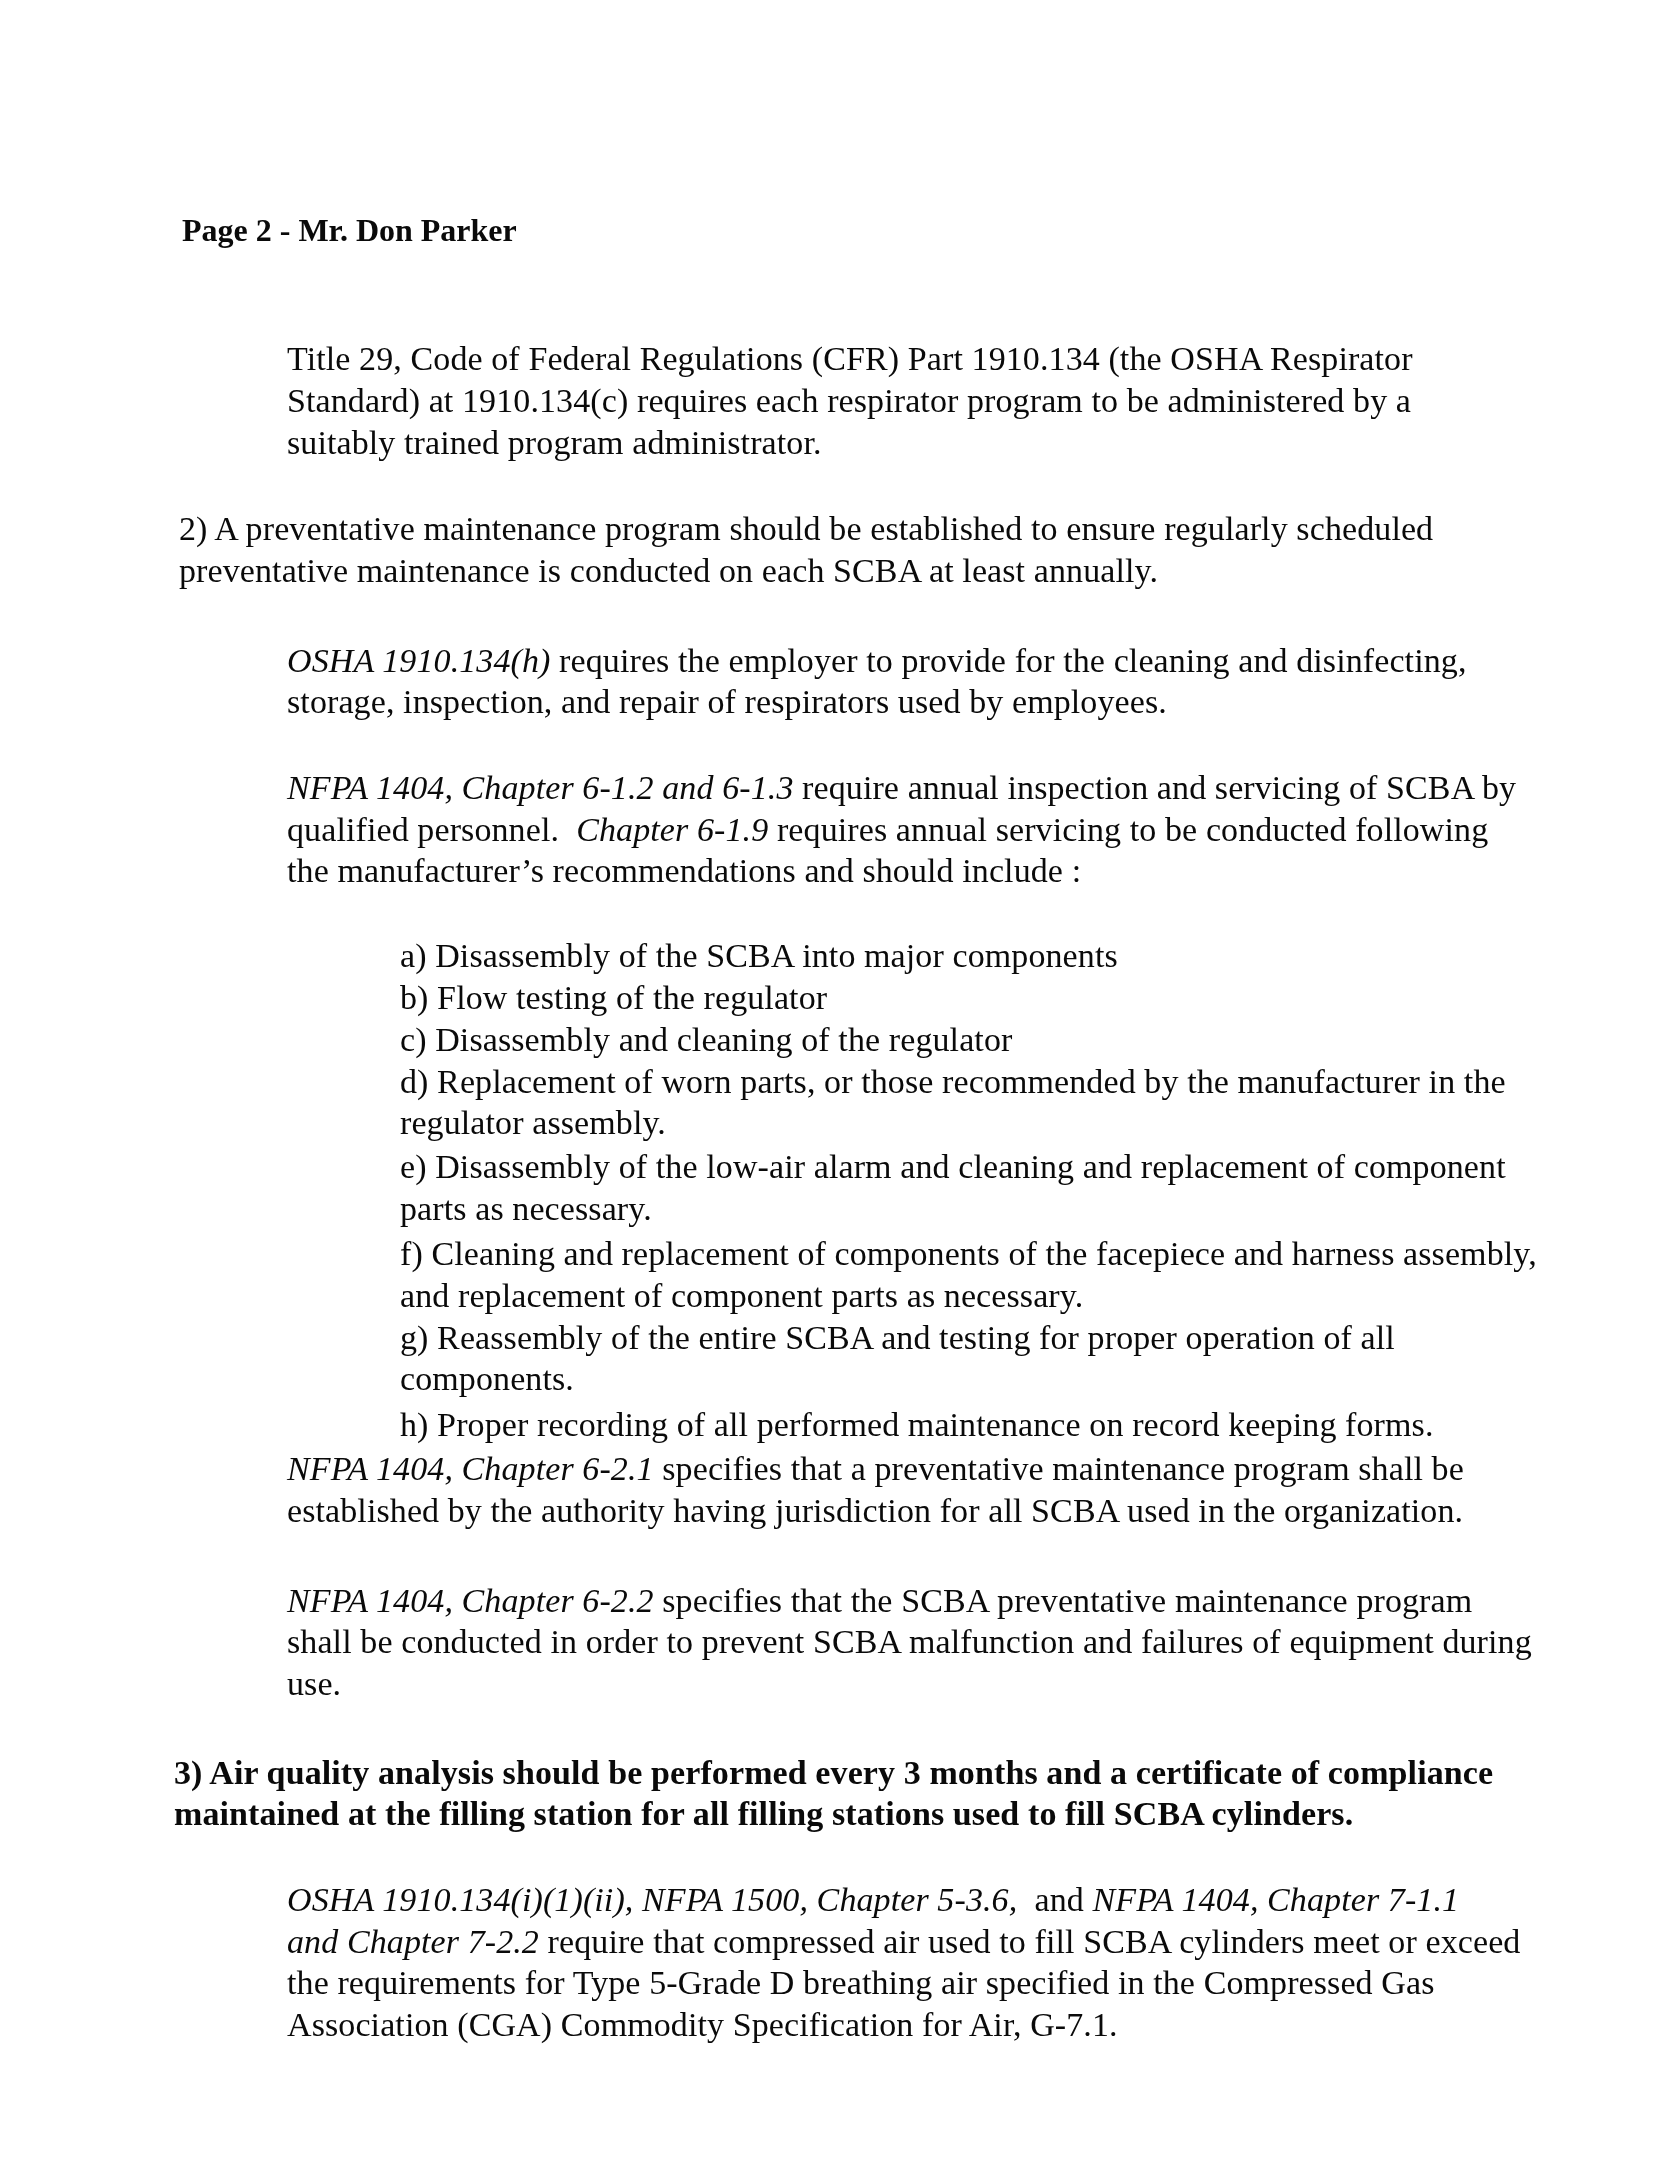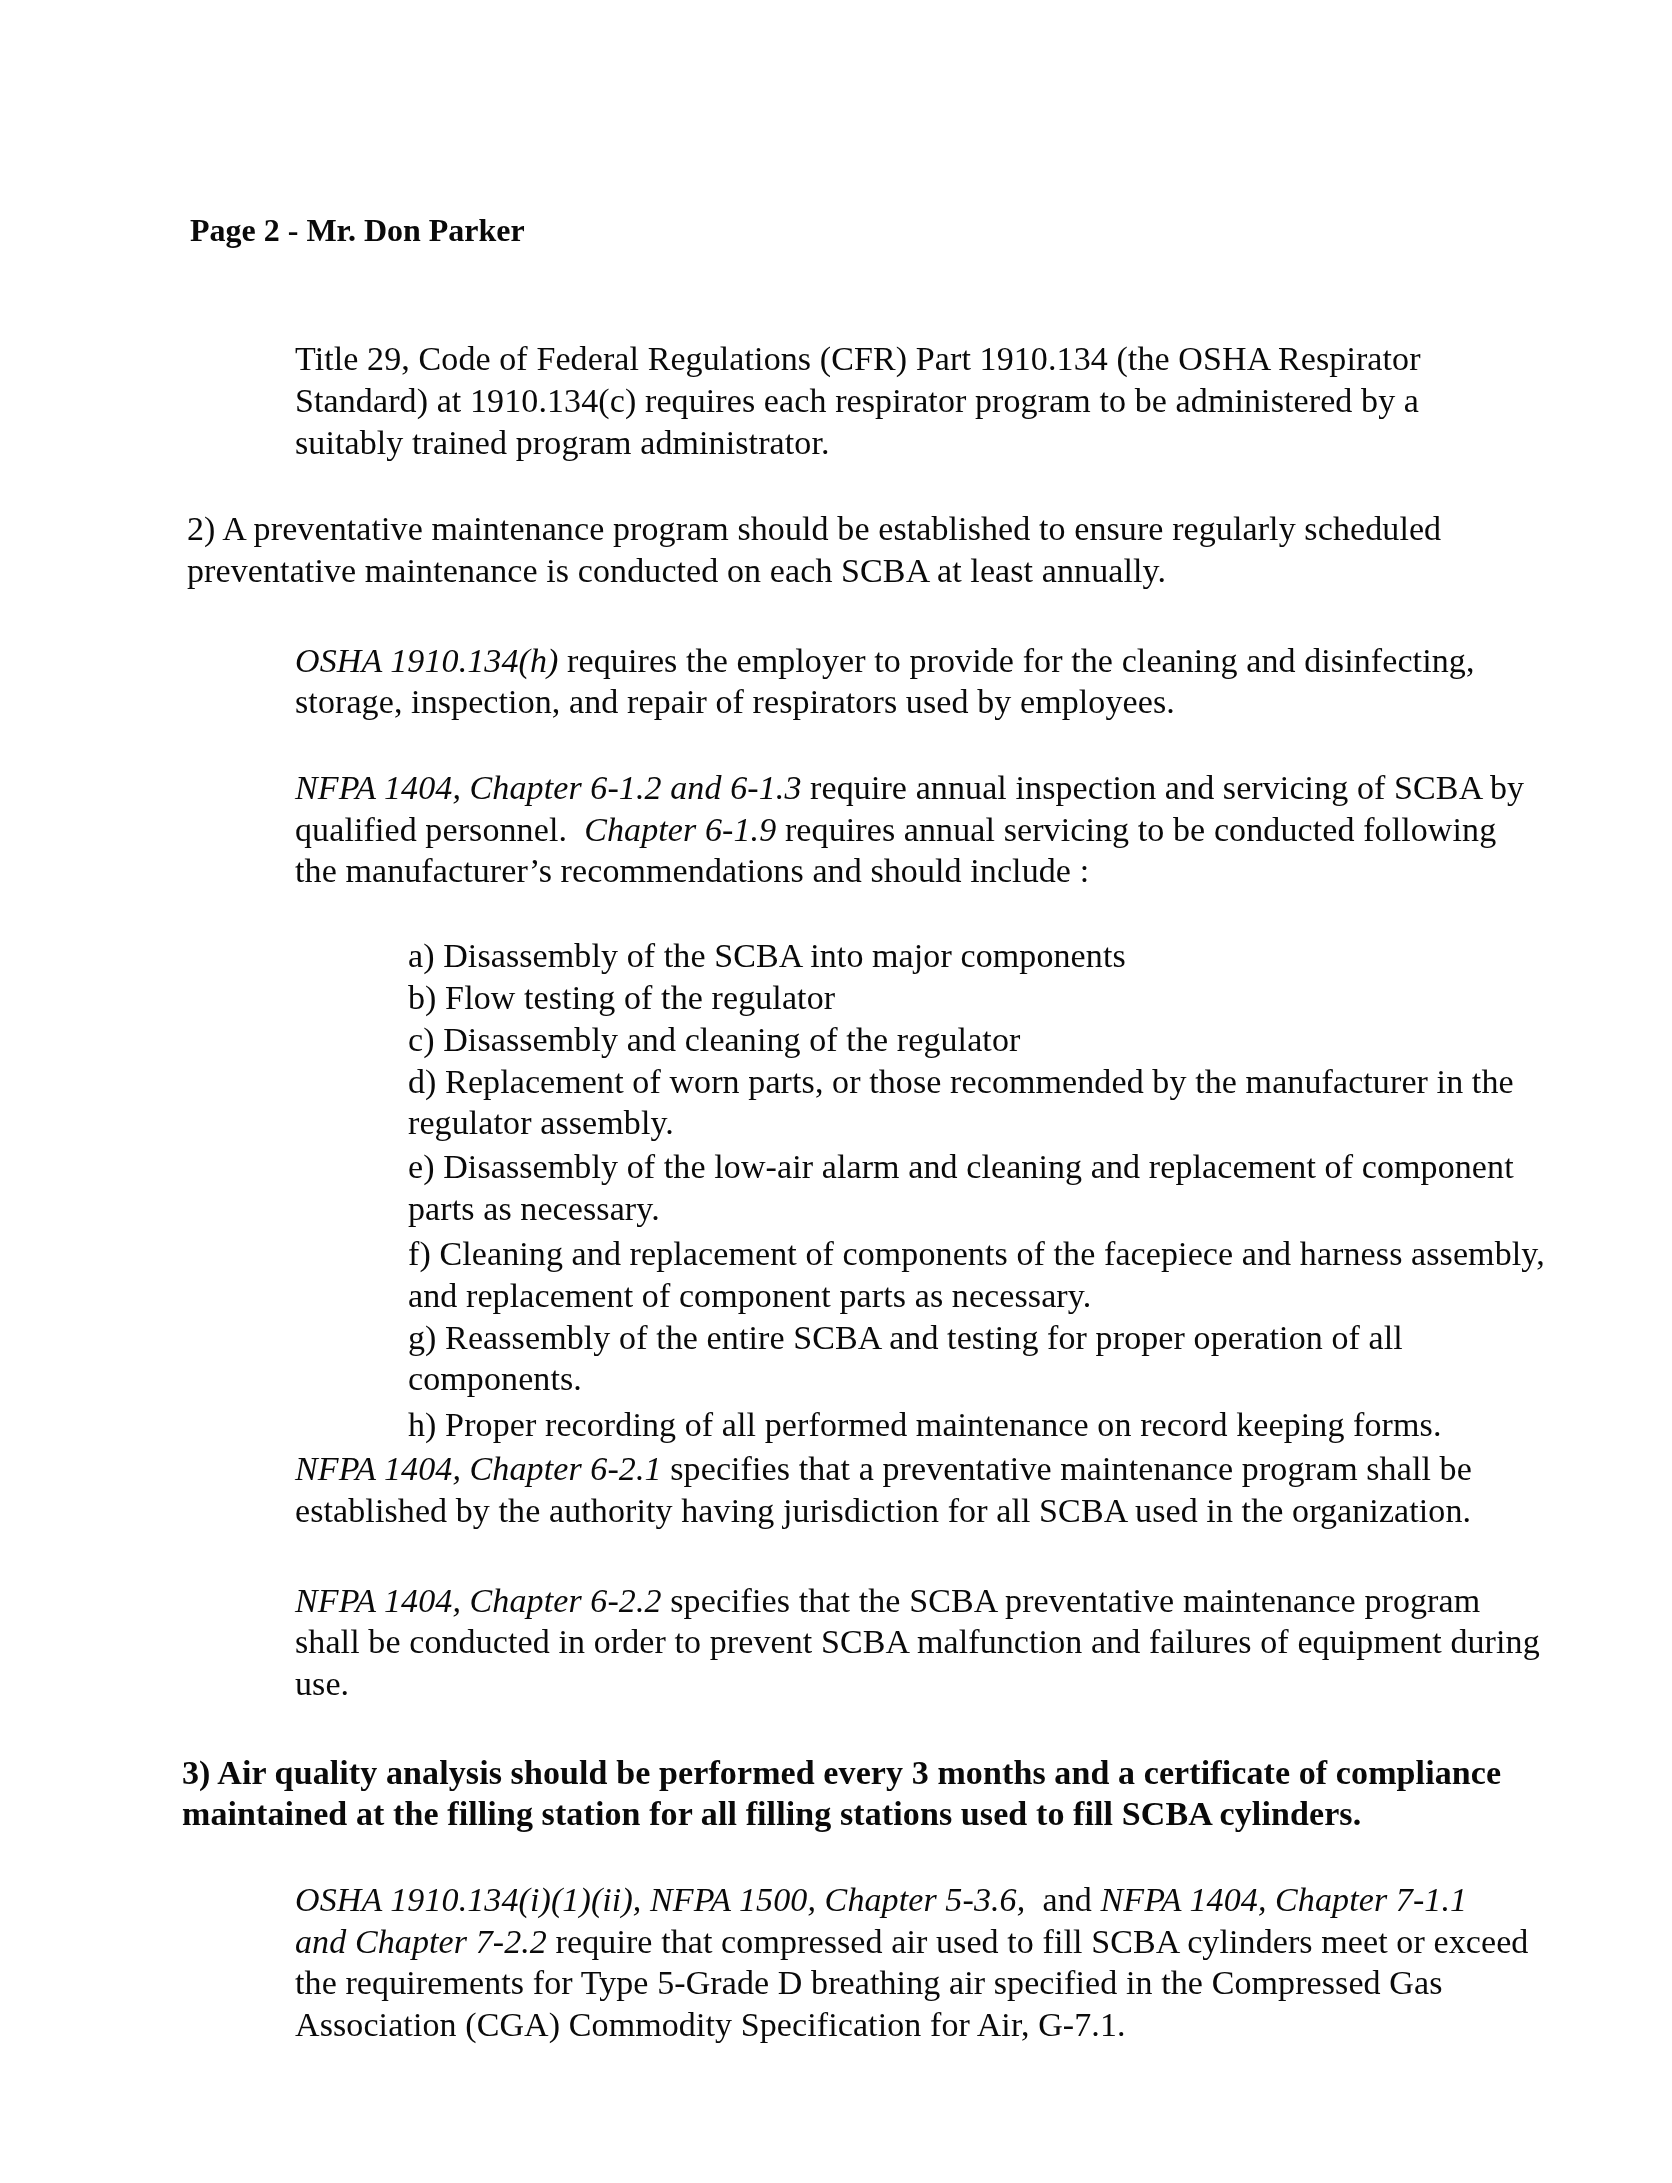--- a/index.html
+++ b/index.html
@@ -1,18 +1,18 @@
 <!DOCTYPE html>
 <html style="font-size:11.5px"><head>
 <meta charset="utf-8">
 <style>
   html, body { margin: 0; padding: 0; background: #ffffff; }
   body { width: 1672px; height: 2183px; position: relative; overflow: hidden; }
   .page {
-    position: absolute; left: 8px; top: 0; width: 1484px; height: 2183px;
+    position: absolute; left: 0; top: 0; width: 1484px; height: 2183px;
     background: #ffffff; color: #0a0a0a;
     font-family: "Liberation Serif", "DejaVu Serif", serif;
   }
   .ln {
     position: absolute; white-space: nowrap;
     font-size: 34px; line-height: 42px; height: 42px;
     letter-spacing: 0.1px;
   }
   .hdr { font-weight: bold; font-size: 32px; letter-spacing: 0; }
   .it { font-style: italic; }

